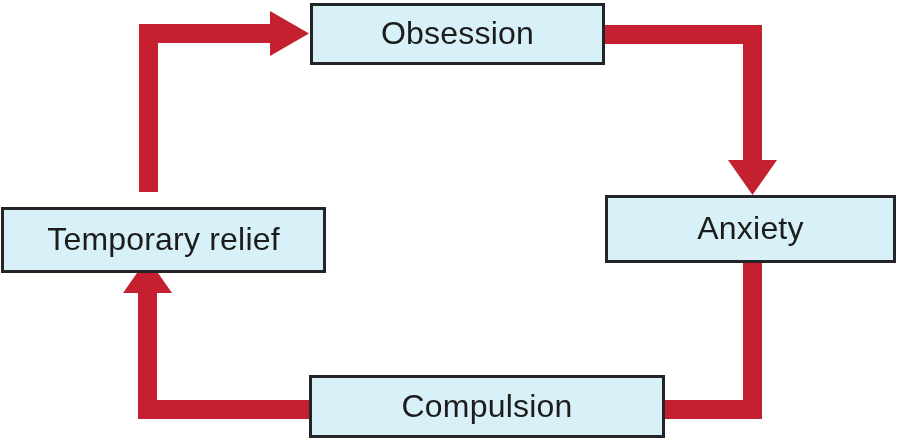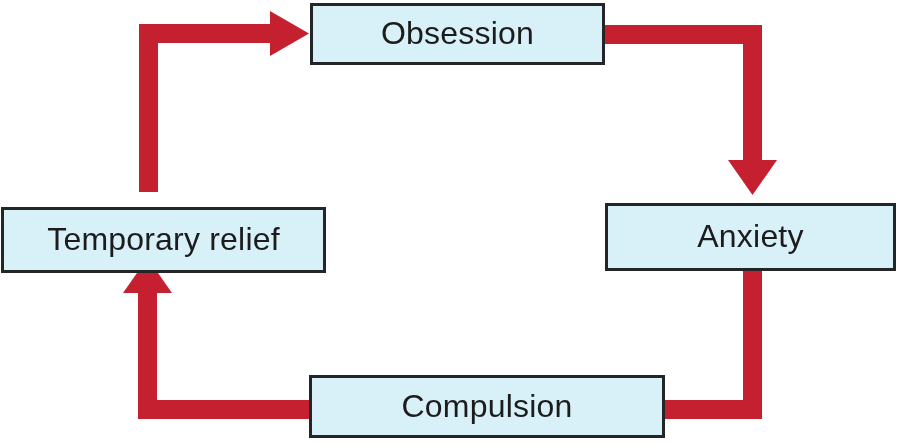--- a/index.html
+++ b/index.html
@@ -36,21 +36,21 @@
   }
   .node-label {
     font-size: 32px;
     line-height: 1;
     color: var(--text, #1c1c1c);
     letter-spacing: 0.2px;
     white-space: nowrap;
     padding-bottom: 2px;
   }
   .node-obsession       { left: 310px; top: 3px;   width: 295px; height: 62px; }
-  .node-anxiety         { left: 605px; top: 203px; width: 291px; height: 68px; }
+  .node-anxiety         { left: 605px; top: 195px; width: 291px; height: 68px; }
   .node-compulsion      { left: 309px; top: 375px; width: 356px; height: 63px; }
   .node-temporary-relief{ left: 1px;   top: 187px; width: 325px; height: 66px; margin-top: 20px; }
 </style>
 </head>
 <body>
 
 <div class="canvas">
 
   <svg class="arrows" width="900" height="444" viewBox="0 0 900 444" aria-hidden="true">
 

